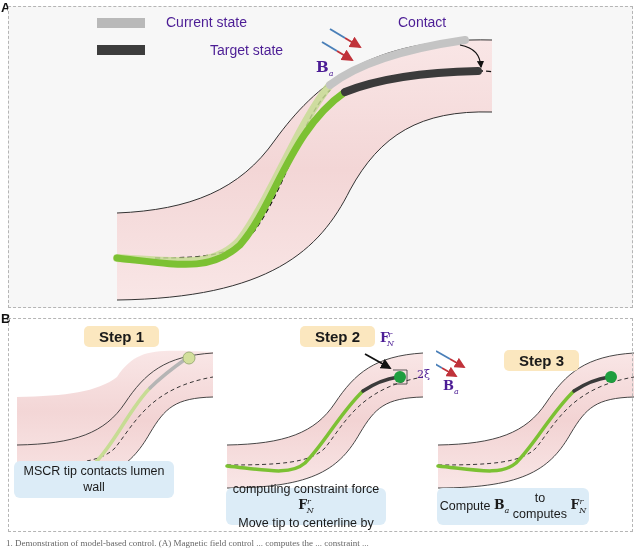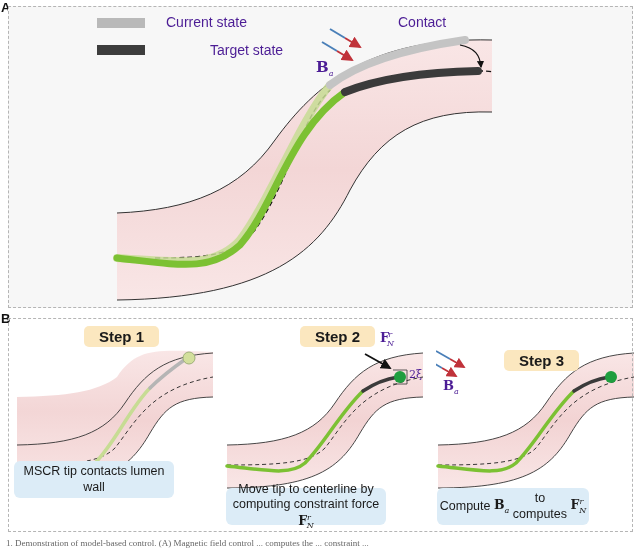--- a/index.html
+++ b/index.html
@@ -149,35 +149,35 @@
 <div class="panel-letter" style="left:1px;top:311px;">B</div>
 <div class="panel" id="panel-b" style="background:transparent;"></div>
 
 <div class="step-badge" style="left:84px;top:326px;">Step 1</div>
 <div class="step-badge" style="left:300px;top:326px;">Step 2</div>
 <div class="step-badge" style="left:504px;top:326px;margin-top:24px;">Step 3</div>
 
 <div class="label-text math" style="left:380px;top:330px;font-size:13px;">
   <span>F</span><sup style="margin-left:-1px;">r</sup><sub style="margin-left:-5px;">N</sub>
 </div>
-<div class="label-text" style="left:409px;top:368px;font-size:11px;font-family:'DejaVu Serif',serif;">2ξ</div>
+<div class="label-text" style="left:409px;top:368px;font-size:11px;font-family:'DejaVu Serif',serif;padding-left:8px;">2ξ</div>
 
 <div class="label-text math" style="left:443px;top:378px;font-size:13px;">
   <span>B</span><sub>a</sub>
 </div>
 
 <div class="caption-box" style="left:14px;top:461px;width:160px;height:37px;">
   <span>MSCR tip contacts lumen wall</span>
 </div>
 <div class="caption-box" style="left:226px;top:488px;width:160px;height:37px;flex-direction:column;">
-  <span>Move tip to centerline by</span>
   <span>
     <span>computing constraint force</span>
     <span class="math"><span>F</span><sup>r</sup><sub style="margin-left:-4px;">N</sub></span>
   </span>
+  <span>Move tip to centerline by</span>
 </div>
 <div class="caption-box" style="left:437px;top:488px;width:152px;height:37px;">
   <span>Compute</span>&nbsp;
   <span class="math"><span>B</span><sub>a</sub></span>&nbsp;
   <span>to computes</span>&nbsp;
   <span class="math"><span>F</span><sup>r</sup><sub style="margin-left:-4px;">N</sub></span>
 </div>
 
 <div class="figure-caption">1. Demonstration of model-based control. (A) Magnetic field control ... computes the ... constraint ...</div>
 

